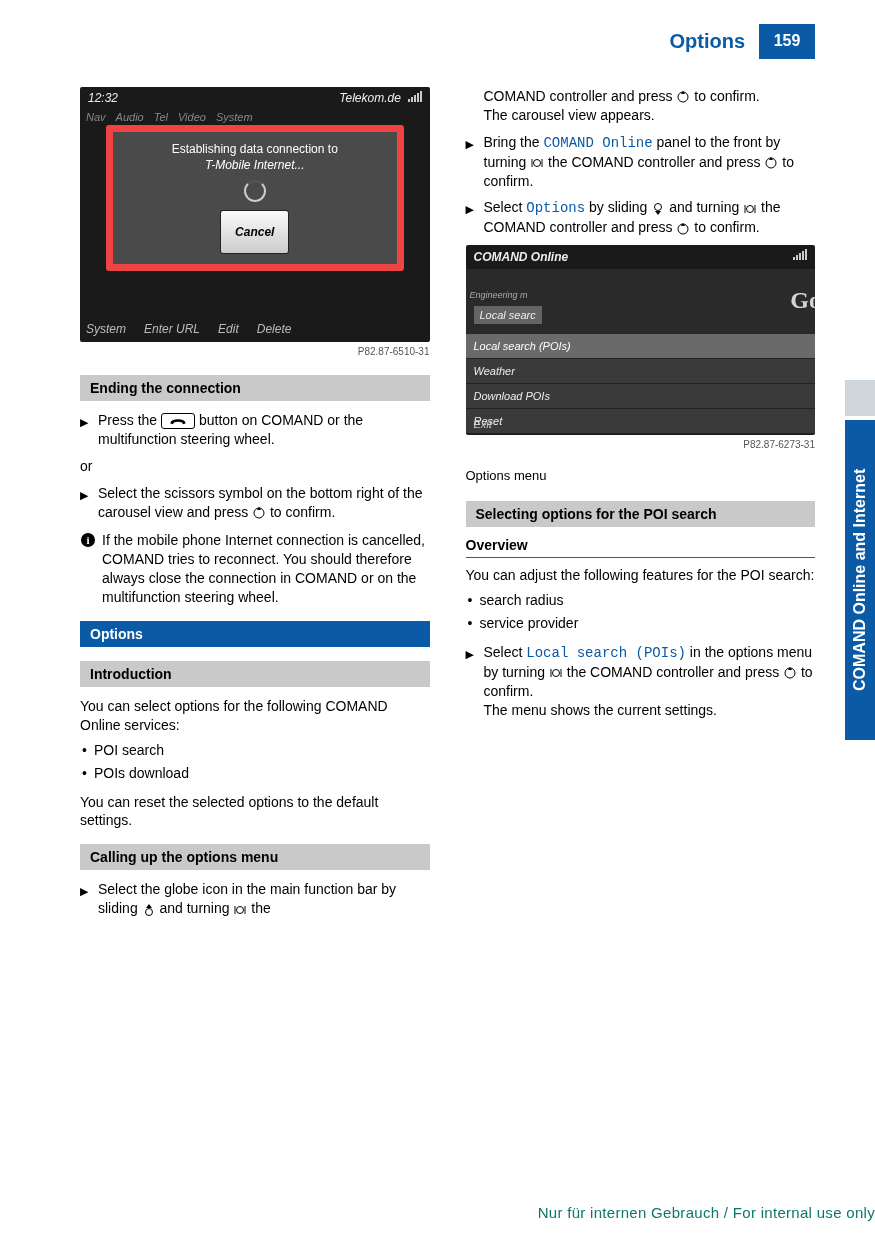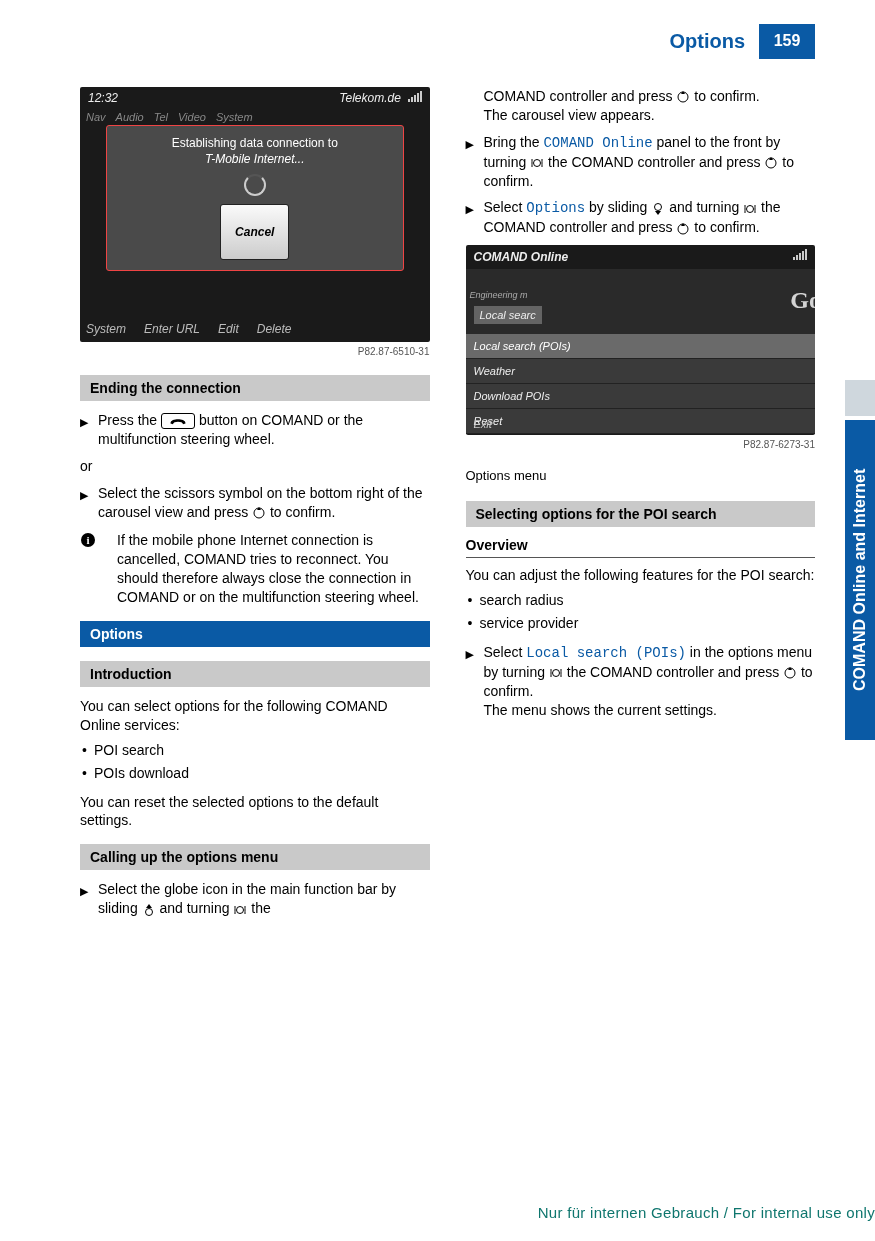--- a/index.html
+++ b/index.html
@@ -99,21 +99,21 @@
   .info {
     display: flex;
     margin: 10px 0;
     line-height: 1.35;
   }
   .info .icon {
     flex: 0 0 22px;
     padding-top: 1px;
   }
   .info .icon svg { width: 16px; height: 16px; }
-  .info .info-text { flex: 1; margin-left: 15px; }
+  .info .info-text { flex: 1; }
   .bull-list { list-style: none; margin: 6px 0 10px 0; }
   .bull-list li { position: relative; padding-left: 14px; margin: 4px 0; line-height: 1.35; }
   .bull-list li::before { content: "•"; position: absolute; left: 2px; }
   .button-key {
     display: inline-block;
     border: 1px solid #000;
     border-radius: 3px;
     padding: 1px 6px;
     vertical-align: middle;
     line-height: 1;
@@ -182,38 +182,38 @@
     gap: 10px;
     padding: 2px 6px;
     color: #888;
     font-size: 11px;
     font-style: italic;
   }
   .fig1 .dialog {
     position: absolute;
     top: 38px; left: 26px; right: 26px;
     background: #4a4a4a;
-    border: 1px solid #ef4444;
+    border: 7px solid #ef4444;
     border-radius: 3px;
     padding: 10px;
     text-align: center;
   }
   .fig1 .dialog .t1 { font-size: 12px; color: #fff; margin-bottom: 2px; }
   .fig1 .dialog .t2 { font-size: 12px; color: #fff; font-style: italic; margin-bottom: 8px; }
   .fig1 .dialog .spinner {
     width: 22px; height: 22px; border: 2px solid #ccc; border-top-color: #555;
     border-radius: 50%; margin: 4px auto 8px;
   }
   .fig1 .dialog .cancel {
     display: inline-block;
     background: linear-gradient(#fafafa,#ccc);
     color: #000;
     border: 1px solid #222;
     border-radius: 3px;
-    padding: 20px 14px;
+    padding: 14px 14px;
     font-weight: bold;
     font-style: italic;
     font-size: 12px;
   }
   .fig1 .bottombar {
     position: absolute;
     bottom: 0; left: 0; right: 0;
     display: flex;
     padding: 6px 6px;
     color: #bbb;

